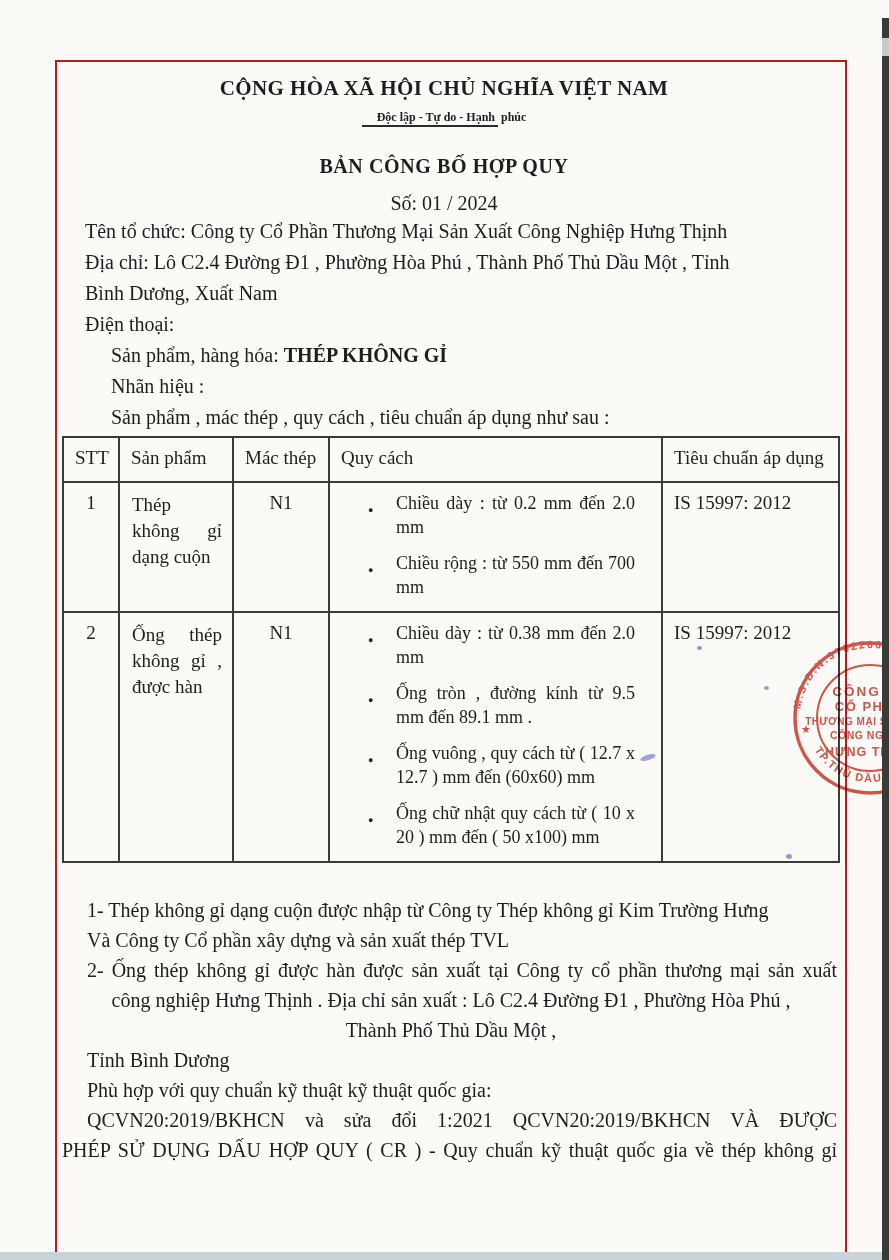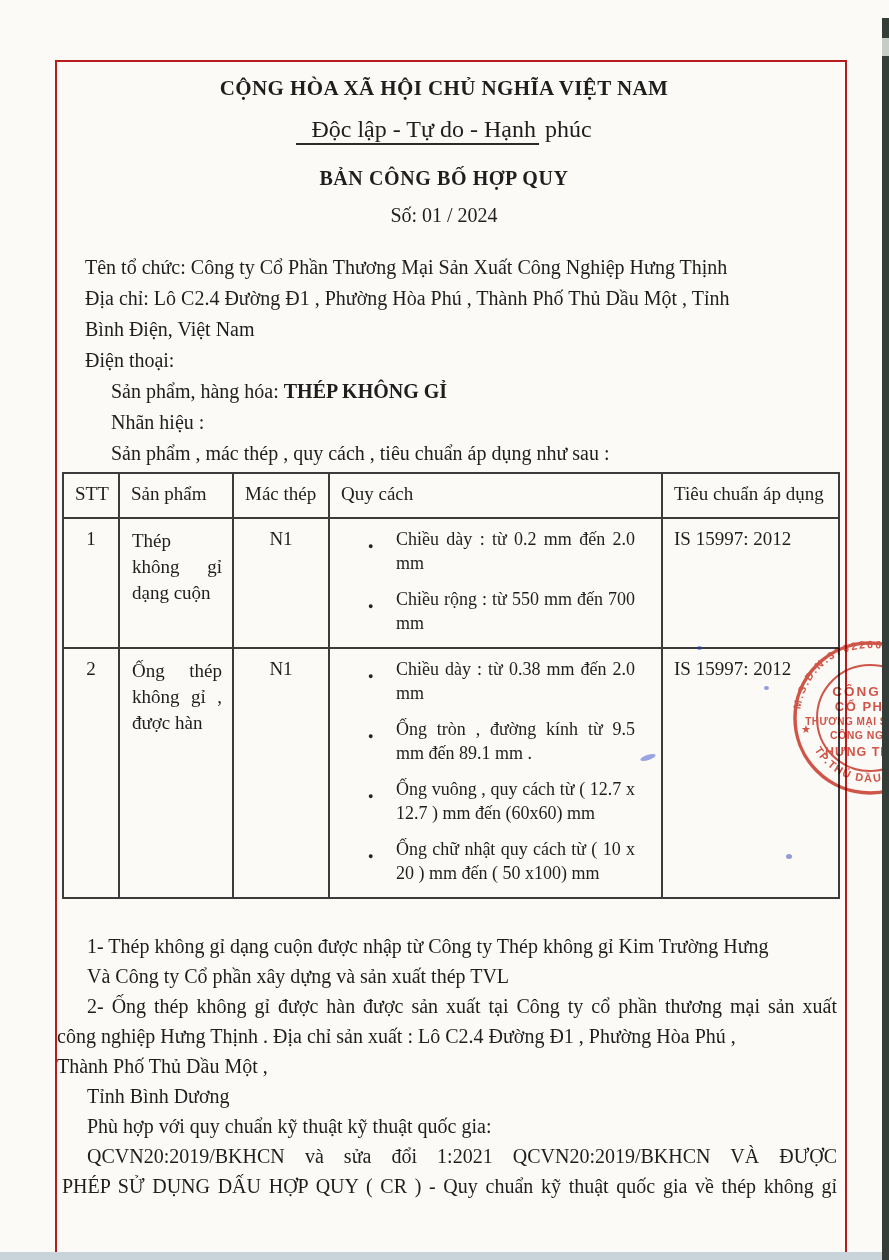--- a/index.html
+++ b/index.html
@@ -9,25 +9,25 @@
     background:#fbfaf7;
     font-family:"Liberation Serif","DejaVu Serif",serif;
     color:#1e1e1e;
   }
   .frame{
     position:absolute;left:55px;top:60px;width:792px;height:1244px;
     border:2px solid #b91c1c;box-sizing:border-box;
   }
   .center{text-align:center;padding-right:14px;}
   .nat1{margin-top:12px;font-weight:bold;font-size:21px;line-height:28px;letter-spacing:.4px;}
-  .nat2{margin-top:14px;font-weight:normal;font-size:24px;line-height:26px;}
+  .nat2{margin-top:2px;font-weight:bold;font-size:12px;line-height:26px;}
   .nat2 .u{border-bottom:2px solid #2b2b2b;padding:0 3px 1px 15px;}
   .doc-title{margin-top:20px;font-weight:bold;font-size:20px;line-height:32px;letter-spacing:.6px;}
   .doc-no{margin-top:8px;font-size:20px;line-height:26px;}
-  .info{margin-top:24px;font-size:20px;line-height:31px;}
+  .info{margin-top:0;font-size:20px;line-height:31px;}
   .ln-a{padding-left:28px;}
   .ln-b{padding-left:54px;}
   .bold{font-weight:bold;}
   
   table.spec{
     border-collapse:collapse;table-layout:fixed;
     margin:3px 0 0 5px;width:776px;font-size:18px;
   }
   table.spec th,table.spec td{border:2px solid #3b3b3b;vertical-align:top;}
   table.spec thead tr{height:45px;}
@@ -44,21 +44,21 @@
     position:relative;margin:0 0 12px 0;padding:0 26px 0 66px;
     text-align:justify;line-height:24px;
   }
   td.specs li::before{
     content:"●";position:absolute;left:38px;top:7px;font-size:9px;color:#222;
   }
   
   .notes{margin-top:32px;font-size:20px;line-height:30px;}
   .i0{padding-left:5px;}
   .ia{padding-left:30px;}
-  .ib{}
+  .ib{text-align:center;}
   .jl{text-align:justify;text-align-last:justify;padding-right:8px;}
   
   .stamp{position:absolute;left:760px;top:608px;width:220px;height:220px;
     opacity:.9;mix-blend-mode:multiply;}
   
   .edge-right{position:absolute;right:0;top:18px;width:7px;height:1242px;background:#343d38;}
   .edge-notch{position:absolute;right:0;top:38px;width:7px;height:18px;background:#c6cdc6;}
   .edge-bottom{position:absolute;left:0;top:1252px;width:889px;height:8px;background:#c9d4da;}
   .speck{position:absolute;border-radius:50%;}
   .s1{left:697px;top:646px;width:5px;height:4px;background:rgba(40,60,190,.55);}
@@ -77,21 +77,21 @@
 
     <div class="center nat2"><span class="u">Độc lập - Tự do - Hạnh</span><span> phúc</span></div>
 
     <div class="center doc-title">BẢN CÔNG BỐ HỢP QUY</div>
 
     <div class="center doc-no">Số: 01 / 2024</div>
 
     <div class="info">
       <div class="ln-a">Tên tổ chức: Công ty Cổ Phần Thương Mại Sản Xuất Công Nghiệp Hưng Thịnh</div>
       <div class="ln-a">Địa chỉ: Lô C2.4 Đường Đ1 , Phường Hòa Phú , Thành Phố Thủ Dầu Một , Tỉnh</div>
-      <div class="ln-a">Bình Điện, Việt Nam</div>
+      <div class="ln-a">Bình Dương, Xuất Nam</div>
       <div class="ln-a">Điện thoại:</div>
       <div class="ln-b"><span>Sản phẩm, hàng hóa: </span><span class="bold">THÉP KHÔNG GỈ</span></div>
       <div class="ln-b">Nhãn hiệu :</div>
       <div class="ln-b">Sản phẩm , mác thép , quy cách , tiêu chuẩn áp dụng như sau :</div>
     </div>
 
     <table class="spec">
       <colgroup>
         <col style="width:56px">
           <col style="width:114px">

